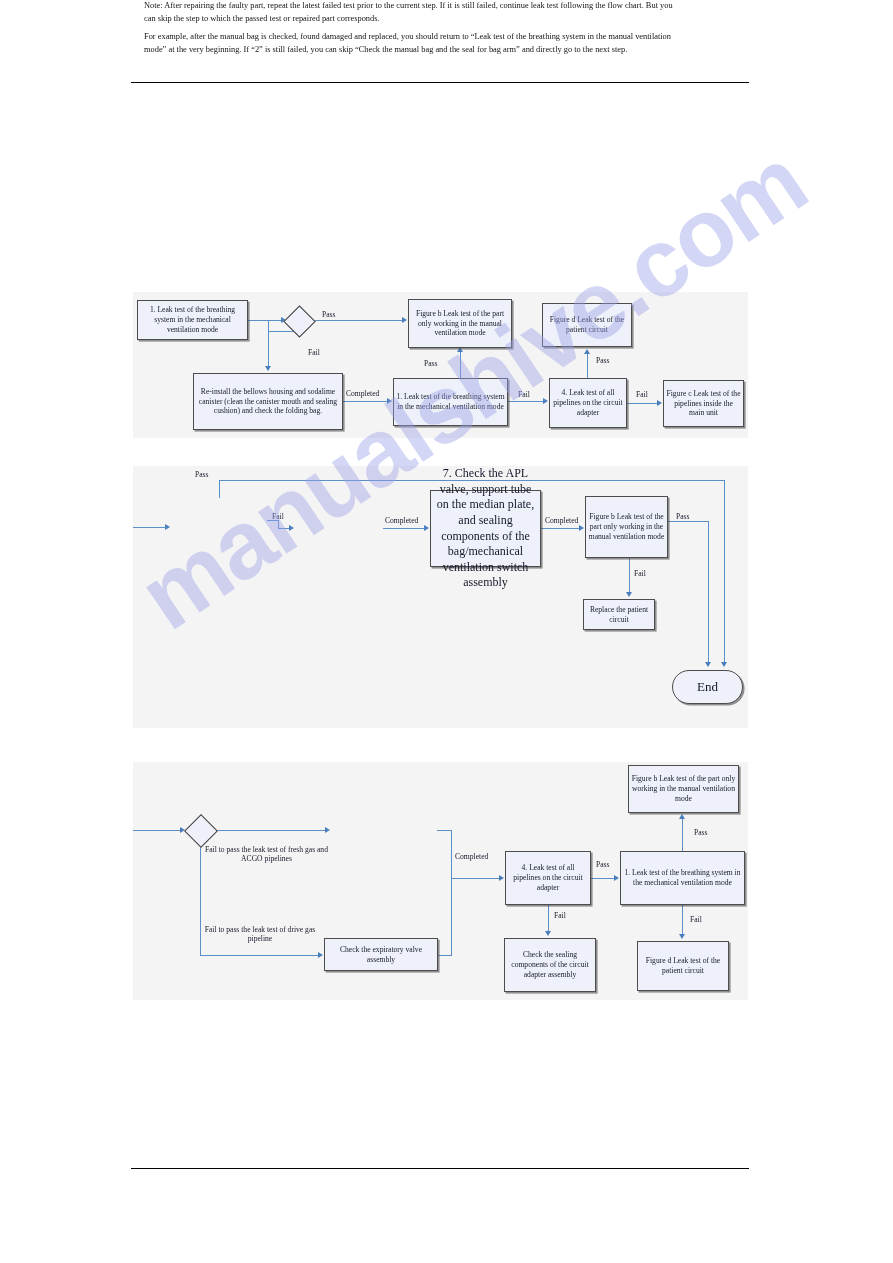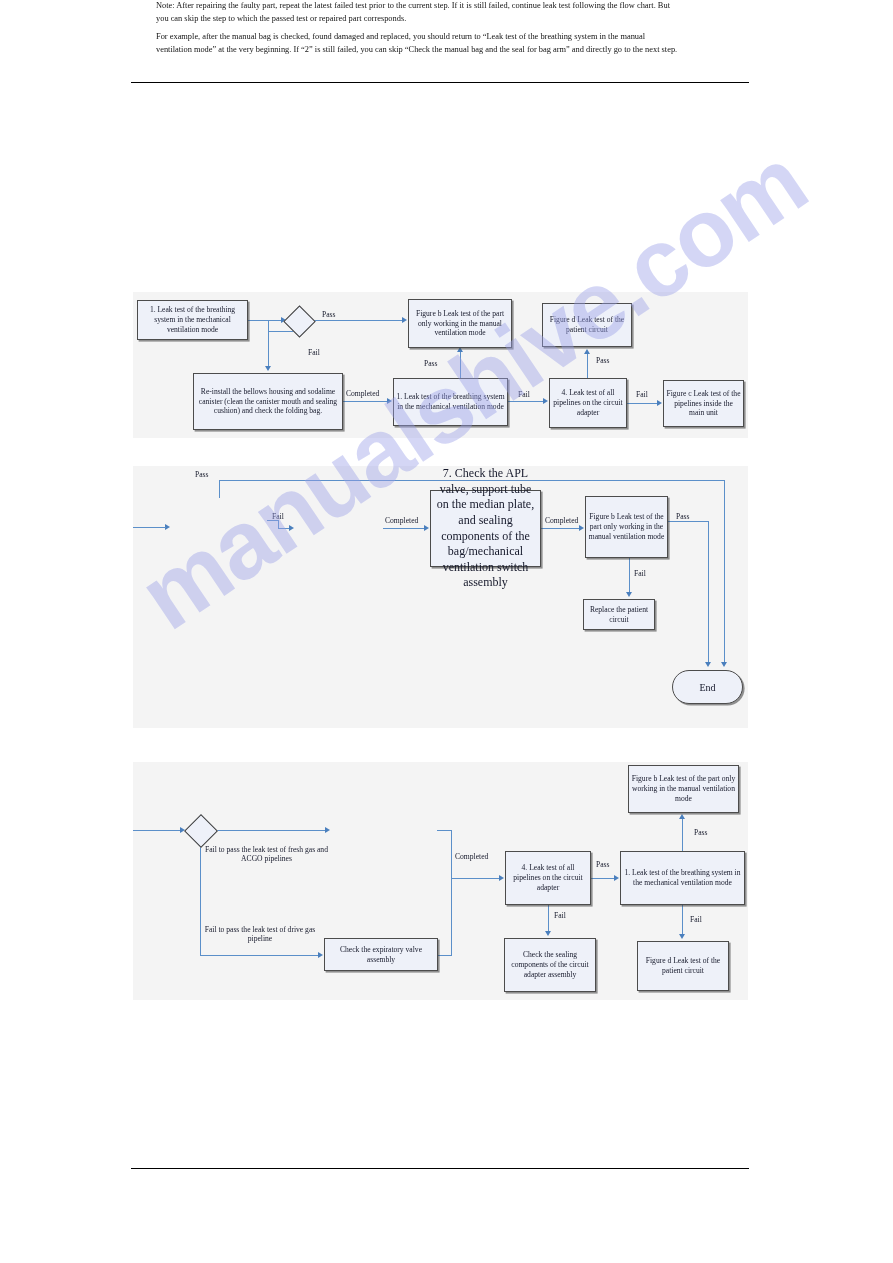--- a/index.html
+++ b/index.html
@@ -62,21 +62,21 @@
     font-size:7.6px;
     line-height:1.3;
     color:#16192b;
     padding:1px 2px;
     z-index:4;
   }
   .node.small{font-size:12px;}
   .node.terminator{
     border-radius:40px;
     box-shadow:1.6px 1.6px 0 rgba(60,60,60,.55);
-    font-size:10px;
+    font-size:13px;
   }
   .diamond{
     position:absolute;
     background:#eef1f9;
     border:1.2px solid #3d3d3d;
     transform:rotate(45deg);
     z-index:4;
   }
 
   
@@ -102,21 +102,21 @@
   
   .note{
     position:absolute;
     left:140px;
     width:540px;
     font-size:8.4px;
     line-height:1.5;
     color:#131313;
     z-index:4;
   }
-  .note p{margin:0 0 6px 16px;}
+  .note p{margin:0 0 6px 4px;}
 </style>
 </head>
 <body>
 
 <div class="page">
 
   <div class="rule header"></div>
   <div class="rule footer"></div>
 
   <div class="watermark">manualshive.com</div>

